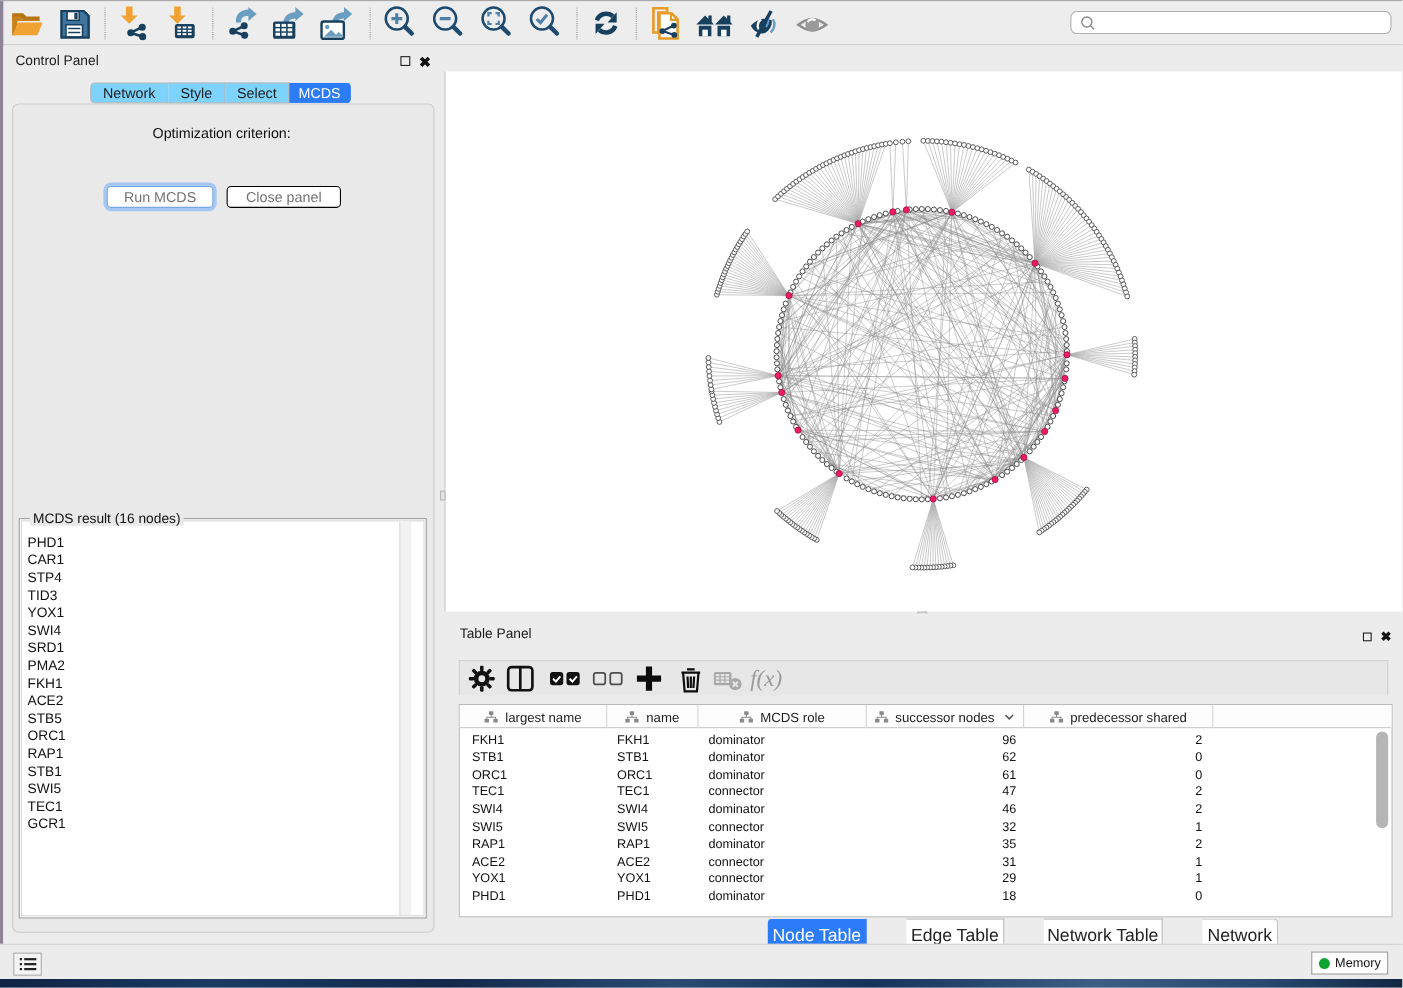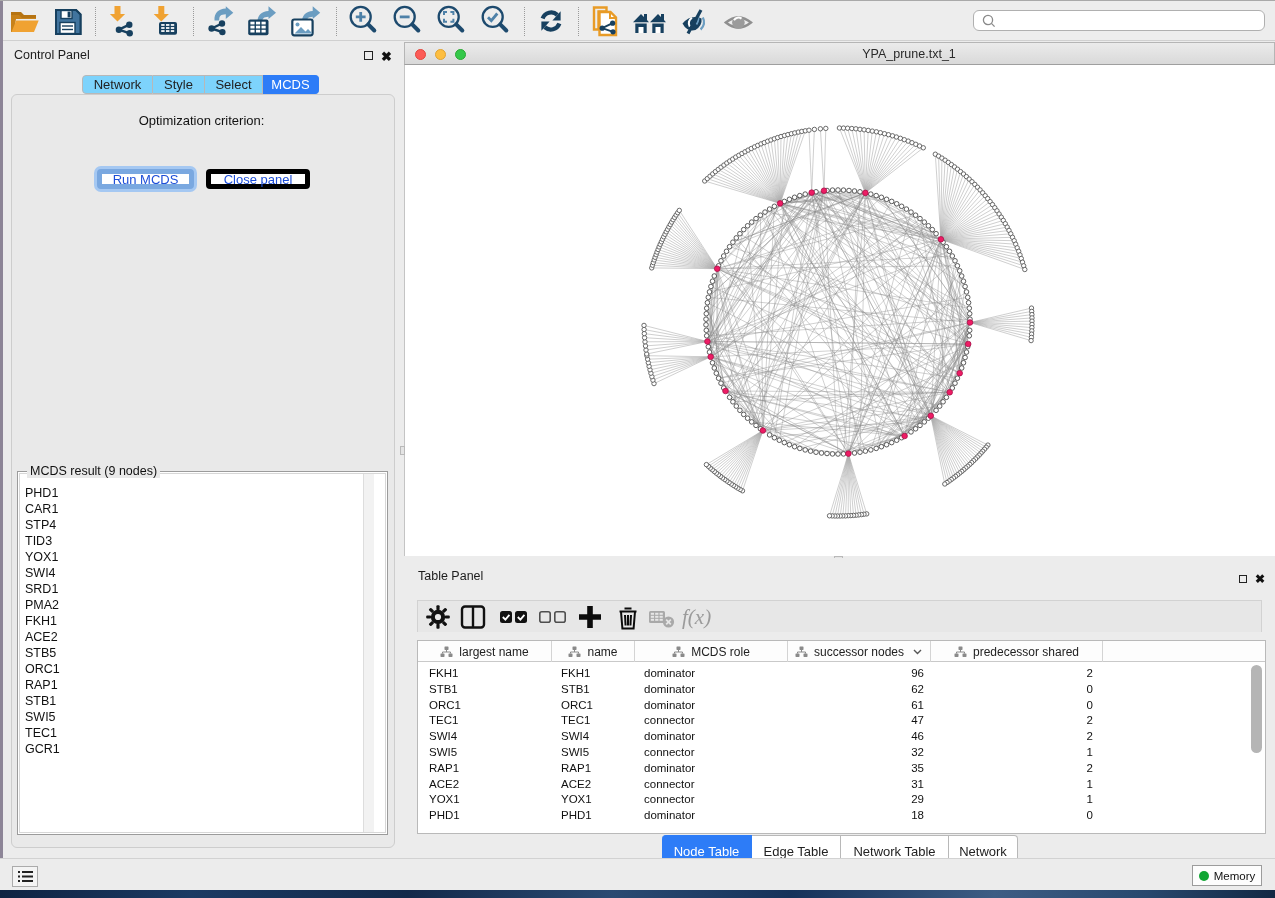--- a/index.html
+++ b/index.html
@@ -20,21 +20,21 @@
 .wicon-x { position:absolute; font-size:13px; font-weight:bold; color:#111; line-height:1; }
 .tabs { position:absolute; display:flex; }
 .tab { height:19px; background:#7dd3fc; border:1px solid #b8b8b8; border-left:none; font-size:13px; color:#222; display:flex; align-items:center; justify-content:center; }
 .tab.first { border-left:1px solid #b8b8b8; border-radius:4px 0 0 4px; }
 .tab.last { border-radius:0 4px 4px 0; }
 .tab.sel { background:#2d7cf7; border-color:#2d7cf7; color:#fff; }
 #cp-body { position:absolute; left:8px; top:52px; width:384px; height:754px; background:#e9e9e9; border:1px solid #cdcdcd; border-radius:6px; }
 #optlabel { position:absolute; left:0; top:113px; width:397px; text-align:center; font-size:13px; color:#111; }
 #combo { position:absolute; left:44px; top:136px; width:313px; height:21px; background:#fff; border:1px solid #b4b4b4; border-radius:4px; font-size:13px; color:#111; display:flex; align-items:center; justify-content:center; }
 #combo-btn { position:absolute; right:-1px; top:-1px; width:21px; height:21px; background:linear-gradient(#4f97fb,#2a6ef0); border-radius:0 4px 4px 0; }
-.btn { position:absolute; height:20px; background:#fff; border:5px solid #000000; border-radius:4px; font-size:13px; color:#1d4ed8; display:flex; align-items:center; justify-content:center; }
+.btn { position:absolute; height:20px; background:#fff; border:1px solid #000000; border-radius:4px; font-size:13px; color:#737373; display:flex; align-items:center; justify-content:center; }
 #runbtn { left:94px; top:127px; width:97px; box-shadow:0 0 0 3px #a5c8f2; border-color:#7aa8e0; }
 #closebtn { left:203px; top:127px; width:104px; }
 
 #mcds-list { position:absolute; left:14px; top:471px; width:371px; height:364px; background:#fff; border:1px solid #9b9b9b; }
 #mcds-legend { position:absolute; left:24px; top:464px; background:#e9e9e9; padding:0 3px; font-size:12.5px; color:#111; }
 #mcds-inner { position:absolute; left:1px; top:1px; right:1px; bottom:1px; border:1px solid #d7d7d7; overflow:hidden; }
 #genes { position:absolute; left:5px; top:11px; font-size:12.5px; line-height:16px; color:#111; }
 #mcds-sb { position:absolute; right:11px; top:0; width:11px; height:100%; background:#f2f2f2; border-left:1px solid #ddd; }
 
 #nw { position:absolute; left:404px; top:42px; width:871px; height:515px; }
@@ -48,21 +48,21 @@
 #tp-title { position:absolute; left:14px; top:11px; font-size:12.5px; color:#1c1c1c; }
 #tp-toolbar { position:absolute; left:13px; top:42px; width:845px; height:32px; background:#e7e7e7; border:1px solid #d2d2d2; border-bottom:none; }
 #tp-table { position:absolute; left:13px; top:82px; width:849px; height:194px; background:#fff; border:1px solid #b9b9b9; }
 #thead { position:absolute; left:0; top:0; width:847px; height:21px; background:#fdfdfd; border-bottom:1px solid #c9c9c9; font-size:12px; color:#222; }
 .th { position:absolute; top:0; height:21px; border-right:1px solid #d4d4d4; display:flex; align-items:center; justify-content:center; }
 .trow { position:absolute; font-size:11.5px; color:#111; height:16px; line-height:16px; }
 #tp-sb { position:absolute; right:3px; top:24px; width:11px; height:163px; }
 #tp-sb-thumb { position:absolute; left:0; top:0; width:11px; height:88px; background:#b5b5b5; border-radius:6px; }
 
 .btabs { position:absolute; left:258px; top:277px; display:flex; }
-.btab { height:32px; background:#fff; border:1px solid #b8b8b8; border-left:none; font-size:13px; color:#222; display:flex; align-items:center; justify-content:center; }
+.btab { height:32px; background:#fff; border:1px solid #b8b8b8; border-left:none; font-size:16px; color:#222; display:flex; align-items:center; justify-content:center;margin-left:36px; }
 
 #status { position:absolute; left:0; top:858px; width:1275px; height:32px; background:#ececec; border-top:1px solid #d2d2d2; }
 #sicon { position:absolute; left:12px; top:7px; width:26px; height:21px; background:#f4f4f4; border:1px solid #ababab; }
 #membtn { position:absolute; right:13px; top:6px; width:70px; height:21px; background:#fdfdfd; border:1px solid #9c9c9c; font-size:11.5px; color:#111; display:flex; align-items:center; justify-content:center; gap:5px; }
 #memdot { width:10px; height:10px; border-radius:50%; background:#0fa532; }
 #desktop { position:absolute; left:0; top:890px; width:1275px; height:8px; background:linear-gradient(90deg,#0f2342 0%,#1b3a63 15%,#13294a 32%,#2a4a72 48%,#16325a 62%,#3d5d84 78%,#28486e 90%,#122843 100%); }
 </style>
 </head>
 <body>
 <div id="topbar">
@@ -227,30 +227,24 @@
   <div id="cp-body"></div>
   <div id="optlabel" style="top:71px">Optimization criterion:</div>
   <div class="btn" id="runbtn">Run MCDS</div>
   <div class="btn" id="closebtn">Close panel</div>
   <div id="mcds-list" style="top:429px">
     <div id="mcds-inner">
       <div id="genes">PHD1<br>CAR1<br>STP4<br>TID3<br>YOX1<br>SWI4<br>SRD1<br>PMA2<br>FKH1<br>ACE2<br>STB5<br>ORC1<br>RAP1<br>STB1<br>SWI5<br>TEC1<br>GCR1</div>
       <div id="mcds-sb"></div>
     </div>
   </div>
-  <div id="mcds-legend" style="top:422px">MCDS result (9 nodes)</div>
+  <div id="mcds-legend" style="top:422px">MCDS result (16 nodes)</div>
 </div>
 
 <div id="nw">
-  <div id="nw-title">
-    <div class="tl" style="left:10px;background:#fc5b57;border:1px solid #e2463d"></div>
-    <div class="tl" style="left:30px;background:#fdbe41;border:1px solid #e0a334"></div>
-    <div class="tl" style="left:50px;background:#34c84a;border:1px solid #2aa834"></div>
-    <div id="nw-name">YPA_prune.txt_1</div>
-  </div>
   <div id="nw-canvas"></div>
 </div>
 <svg width="871" height="491" viewBox="404 65 871 491" style="position:absolute;left:404px;top:65px;">
 <g stroke="#8a8a8a" stroke-width="0.55" stroke-opacity="0.72">
 <line x1="780.1" y1="203.4" x2="959.7" y2="270.8"></line>
 <line x1="780.1" y1="203.4" x2="870.8" y2="194.1"></line>
 <line x1="780.1" y1="203.4" x2="865.4" y2="451.1"></line>
 <line x1="780.1" y1="203.4" x2="904.6" y2="436.0"></line>
 <line x1="780.1" y1="203.4" x2="928.4" y2="418.2"></line>
 <line x1="780.1" y1="203.4" x2="969.3" y2="308.2"></line>

